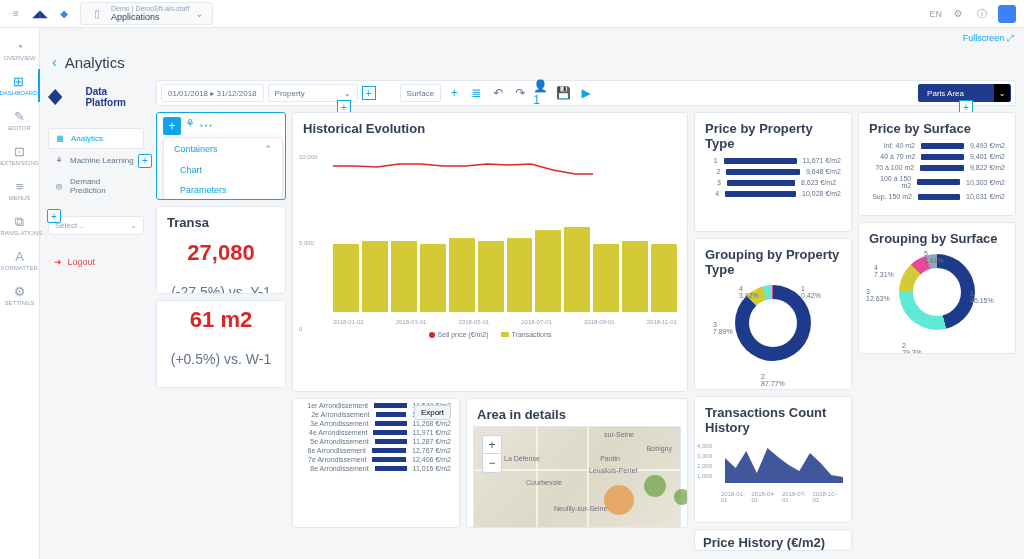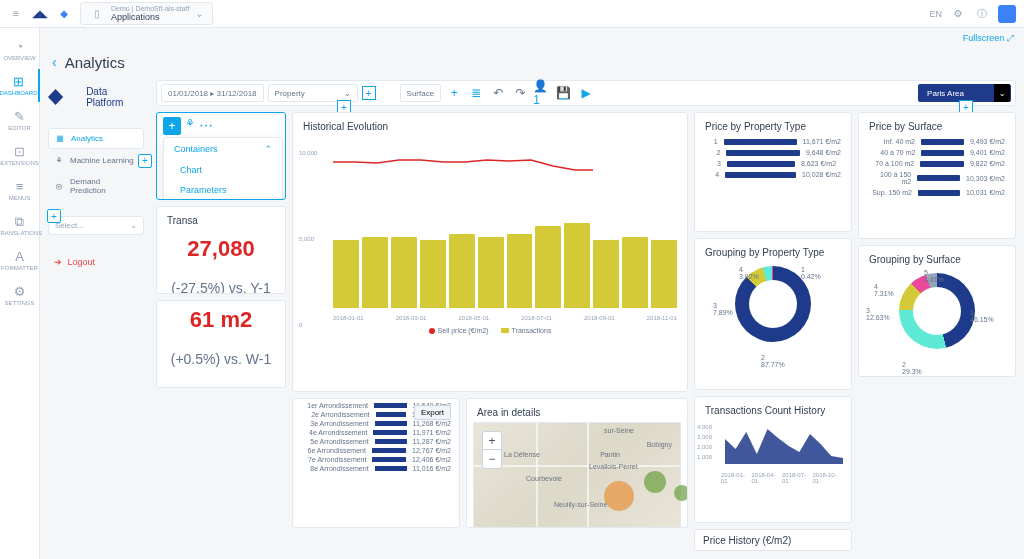--- a/index.html
+++ b/index.html
@@ -16,40 +16,40 @@
 .leftrail .railitem.active{color:#0ea5e9;border-right:2px solid #0ea5e9}
 .leftrail .railico{font-size:13px;line-height:1}
 .main{position:absolute;left:40px;right:0;top:28px;bottom:0;overflow:hidden}
 .secondbar{height:20px;display:flex;justify-content:flex-end;align-items:center;padding:0 10px;gap:4px}
 .secondbar a{color:#0ea5e9;font-size:9px;text-decoration:none}
 .titlebar{height:28px;display:flex;align-items:center;padding:0 12px;gap:8px;color:#334155}
 .titlebar .chev{color:#0ea5e9;font-size:14px;cursor:pointer}
 .titlebar .pgtitle{font-size:15px;font-weight:400}
 .body{display:flex;height:calc(100% - 48px)}
 .sidepanel{width:112px;padding:6px 8px;display:flex;flex-direction:column;gap:8px}
-.brand{display:flex;align-items:center;gap:23px;color:#1e3a8a;font-weight:400;font-size:10px;padding:4px 0}
+.brand{display:flex;align-items:center;gap:23px;color:#1e3a8a;font-weight:700;font-size:10px;padding:4px 0}
 .brand .logo{width:16px;height:16px;background:#1e3a8a;clip-path:polygon(50% 0,100% 50%,50% 100%,0 50%)}
 .navlist{display:flex;flex-direction:column;gap:2px;margin-top:8px}
 .navitem{display:flex;align-items:center;gap:6px;padding:5px 6px;border-radius:3px;cursor:pointer;font-size:8px;color:#64748b;position:relative}
 .navitem.active{background:#fff;color:#0ea5e9;border:1px solid #e2e8f0}
 .navitem .ni{width:10px;text-align:center}
 .addbtn{position:absolute;right:-8px;width:14px;height:14px;background:#fff;border:1px solid #0ea5e9;color:#0ea5e9;display:flex;align-items:center;justify-content:center;font-size:10px;border-radius:2px;cursor:pointer}
 .selectbox{margin-top:8px;border:1px solid #e2e8f0;background:#fff;border-radius:3px;padding:4px 6px;font-size:8px;color:#94a3b8;display:flex;justify-content:space-between}
 .logout{display:flex;align-items:center;gap:6px;color:#ef4444;padding:6px;font-size:9px;cursor:pointer;margin-top:8px}
 .content{flex:1;padding:4px 8px 0 4px;overflow:hidden}
 .toolbar{height:26px;background:#fff;border:1px solid #e2e8f0;border-radius:3px;display:flex;align-items:center;padding:0 4px;gap:4px;margin-bottom:6px;position:relative}
 .toolbar .ctrl{height:18px;border:1px solid #e2e8f0;border-radius:2px;padding:0 6px;font-size:8px;color:#64748b;display:flex;align-items:center;background:#fff}
 .toolbar .tico{width:18px;height:18px;display:flex;align-items:center;justify-content:center;color:#64748b;cursor:pointer;font-size:12px}
 .toolbar .areabox{border:1px solid #1e3a8a;background:#1e3a8a;color:#fff;padding:0 8px;height:18px;border-radius:2px;display:flex;align-items:center;font-size:8px;gap:30px;margin-left:auto}
 .areabox .dd{background:#000;width:16px;height:18px;margin-right:-8px;display:flex;align-items:center;justify-content:center;border-radius:0 2px 2px 0}
 .toolbar .plusbelow{position:absolute;left:180px;bottom:-9px;width:14px;height:14px;background:#fff;border:1px solid #0ea5e9;color:#0ea5e9;display:flex;align-items:center;justify-content:center}
 .grid{display:flex;gap:6px;height:calc(100% - 40px)}
 .col{display:flex;flex-direction:column;gap:6px}
 .card{background:#fff;border:1px solid #e2e8f0;border-radius:3px;position:relative;overflow:hidden}
-.cardh{font-size:10px;font-weight:400;color:#334155;padding:8px 10px 4px}
+.cardh{font-size:13px;font-weight:700;color:#334155;padding:8px 10px 4px}
 .kpicard{padding:6px 10px 10px;text-align:center}
 .kpival{font-size:22px;font-weight:600;color:#dc2626}
 .kpisub{font-size:14px;color:#64748b;margin-top:18px}
 .cardtools{position:absolute;top:4px;left:6px;display:flex;gap:4px;z-index:5}
 .cardtools .plus{width:18px;height:18px;background:#0ea5e9;color:#fff;display:flex;align-items:center;justify-content:center;border-radius:2px;font-size:12px;cursor:pointer}
 .cardtools .dots{font-size:14px;color:#0ea5e9;cursor:pointer}
 
 .ddmenu{position:absolute;left:6px;top:24px;width:120px;background:#fff;border:1px solid #e2e8f0;border-radius:3px;box-shadow:0 4px 12px rgba(0,0,0,.1);z-index:10;font-size:9px}
 .ddmenu .sec{padding:6px 10px;color:#0ea5e9;cursor:pointer;display:flex;justify-content:space-between}
 .ddmenu .item{padding:5px 10px 5px 16px;color:#0ea5e9;cursor:pointer}
@@ -438,21 +438,21 @@
                 <span>2018-07-01</span>
                 <span>2018-10-01</span>
             </div>
           </div>
           <div class="card" style="height:22px">
             <div class="cardh" style="padding:5px 8px">Price History (€/m2)</div>
           </div>
         </div>
 
         <div class="col" style="width:158px">
-          <div class="card" style="height:127px">
+          <div class="card" style="height:104px">
             <div class="cardh">Price by Surface</div>
             <div id="psrows">
                 <div class="hbar">
                   <span class="lbl2">Inf. 40 m2</span>
                   <div class="bar" style="width:58px"></div>
                   <span class="val">9,493 €/m2</span>
                 </div>
                 <div class="hbar">
                   <span class="lbl2">40 à 70 m2</span>
                   <div class="bar" style="width:57px"></div>

